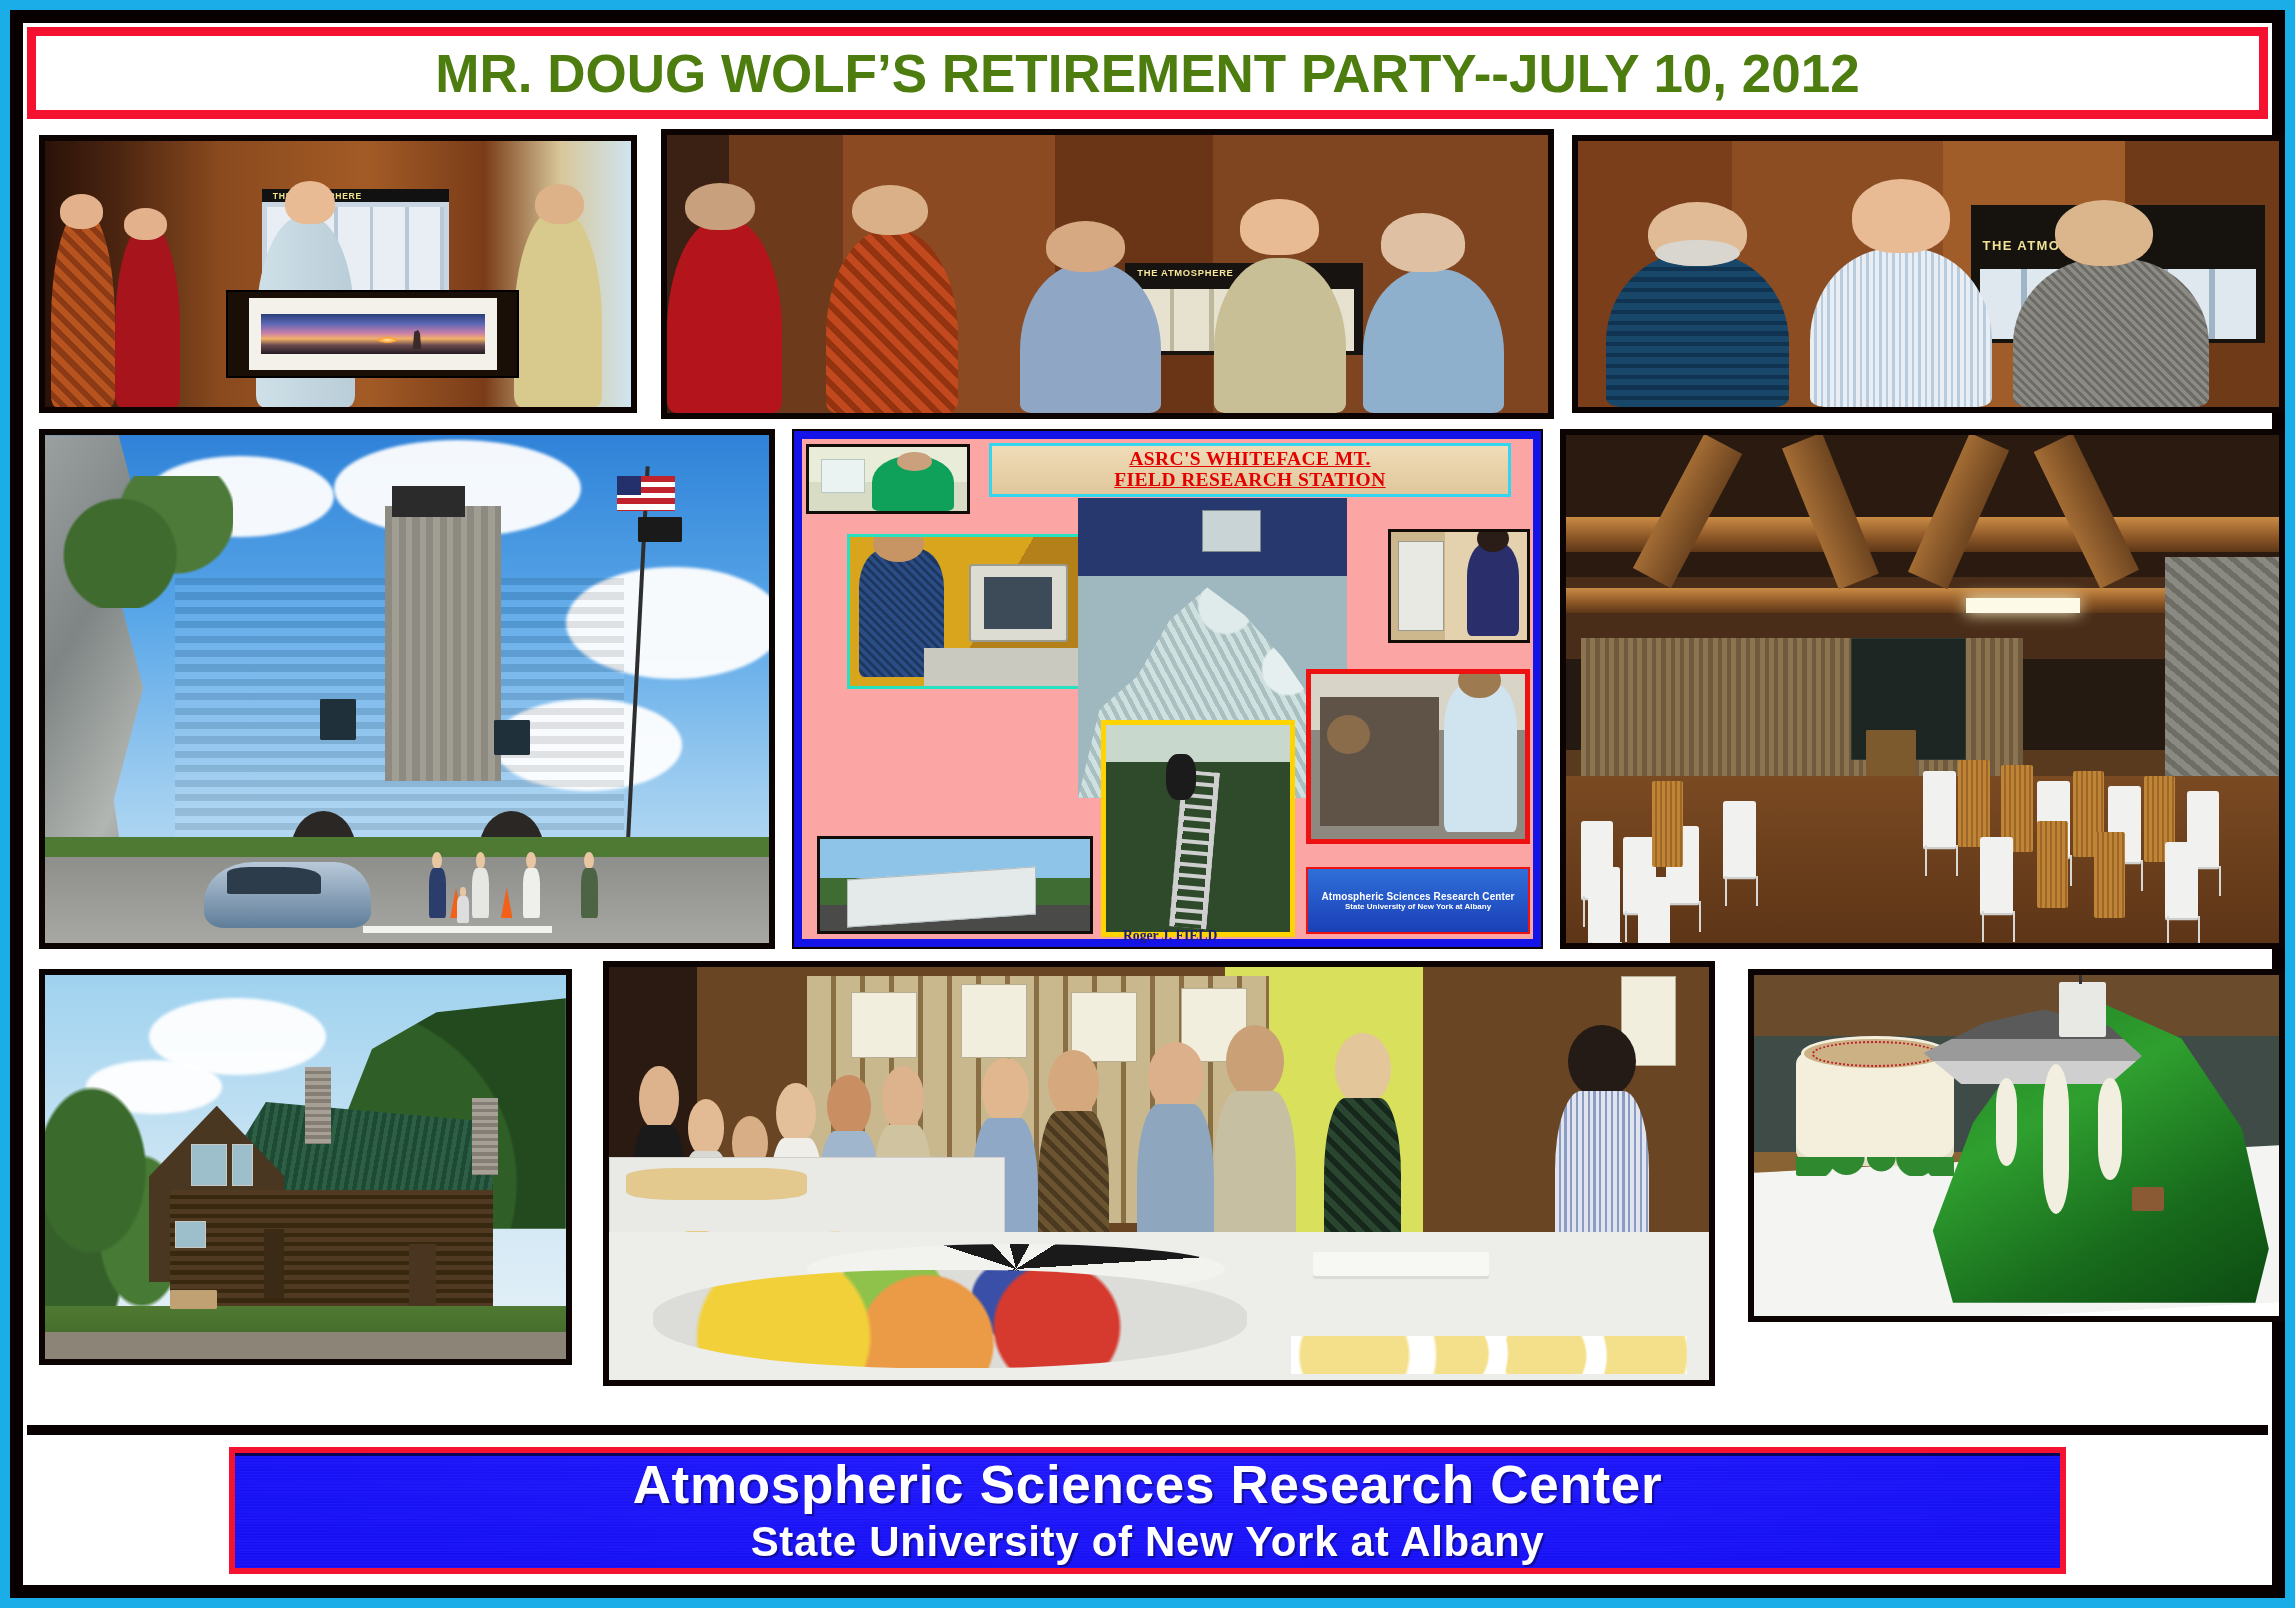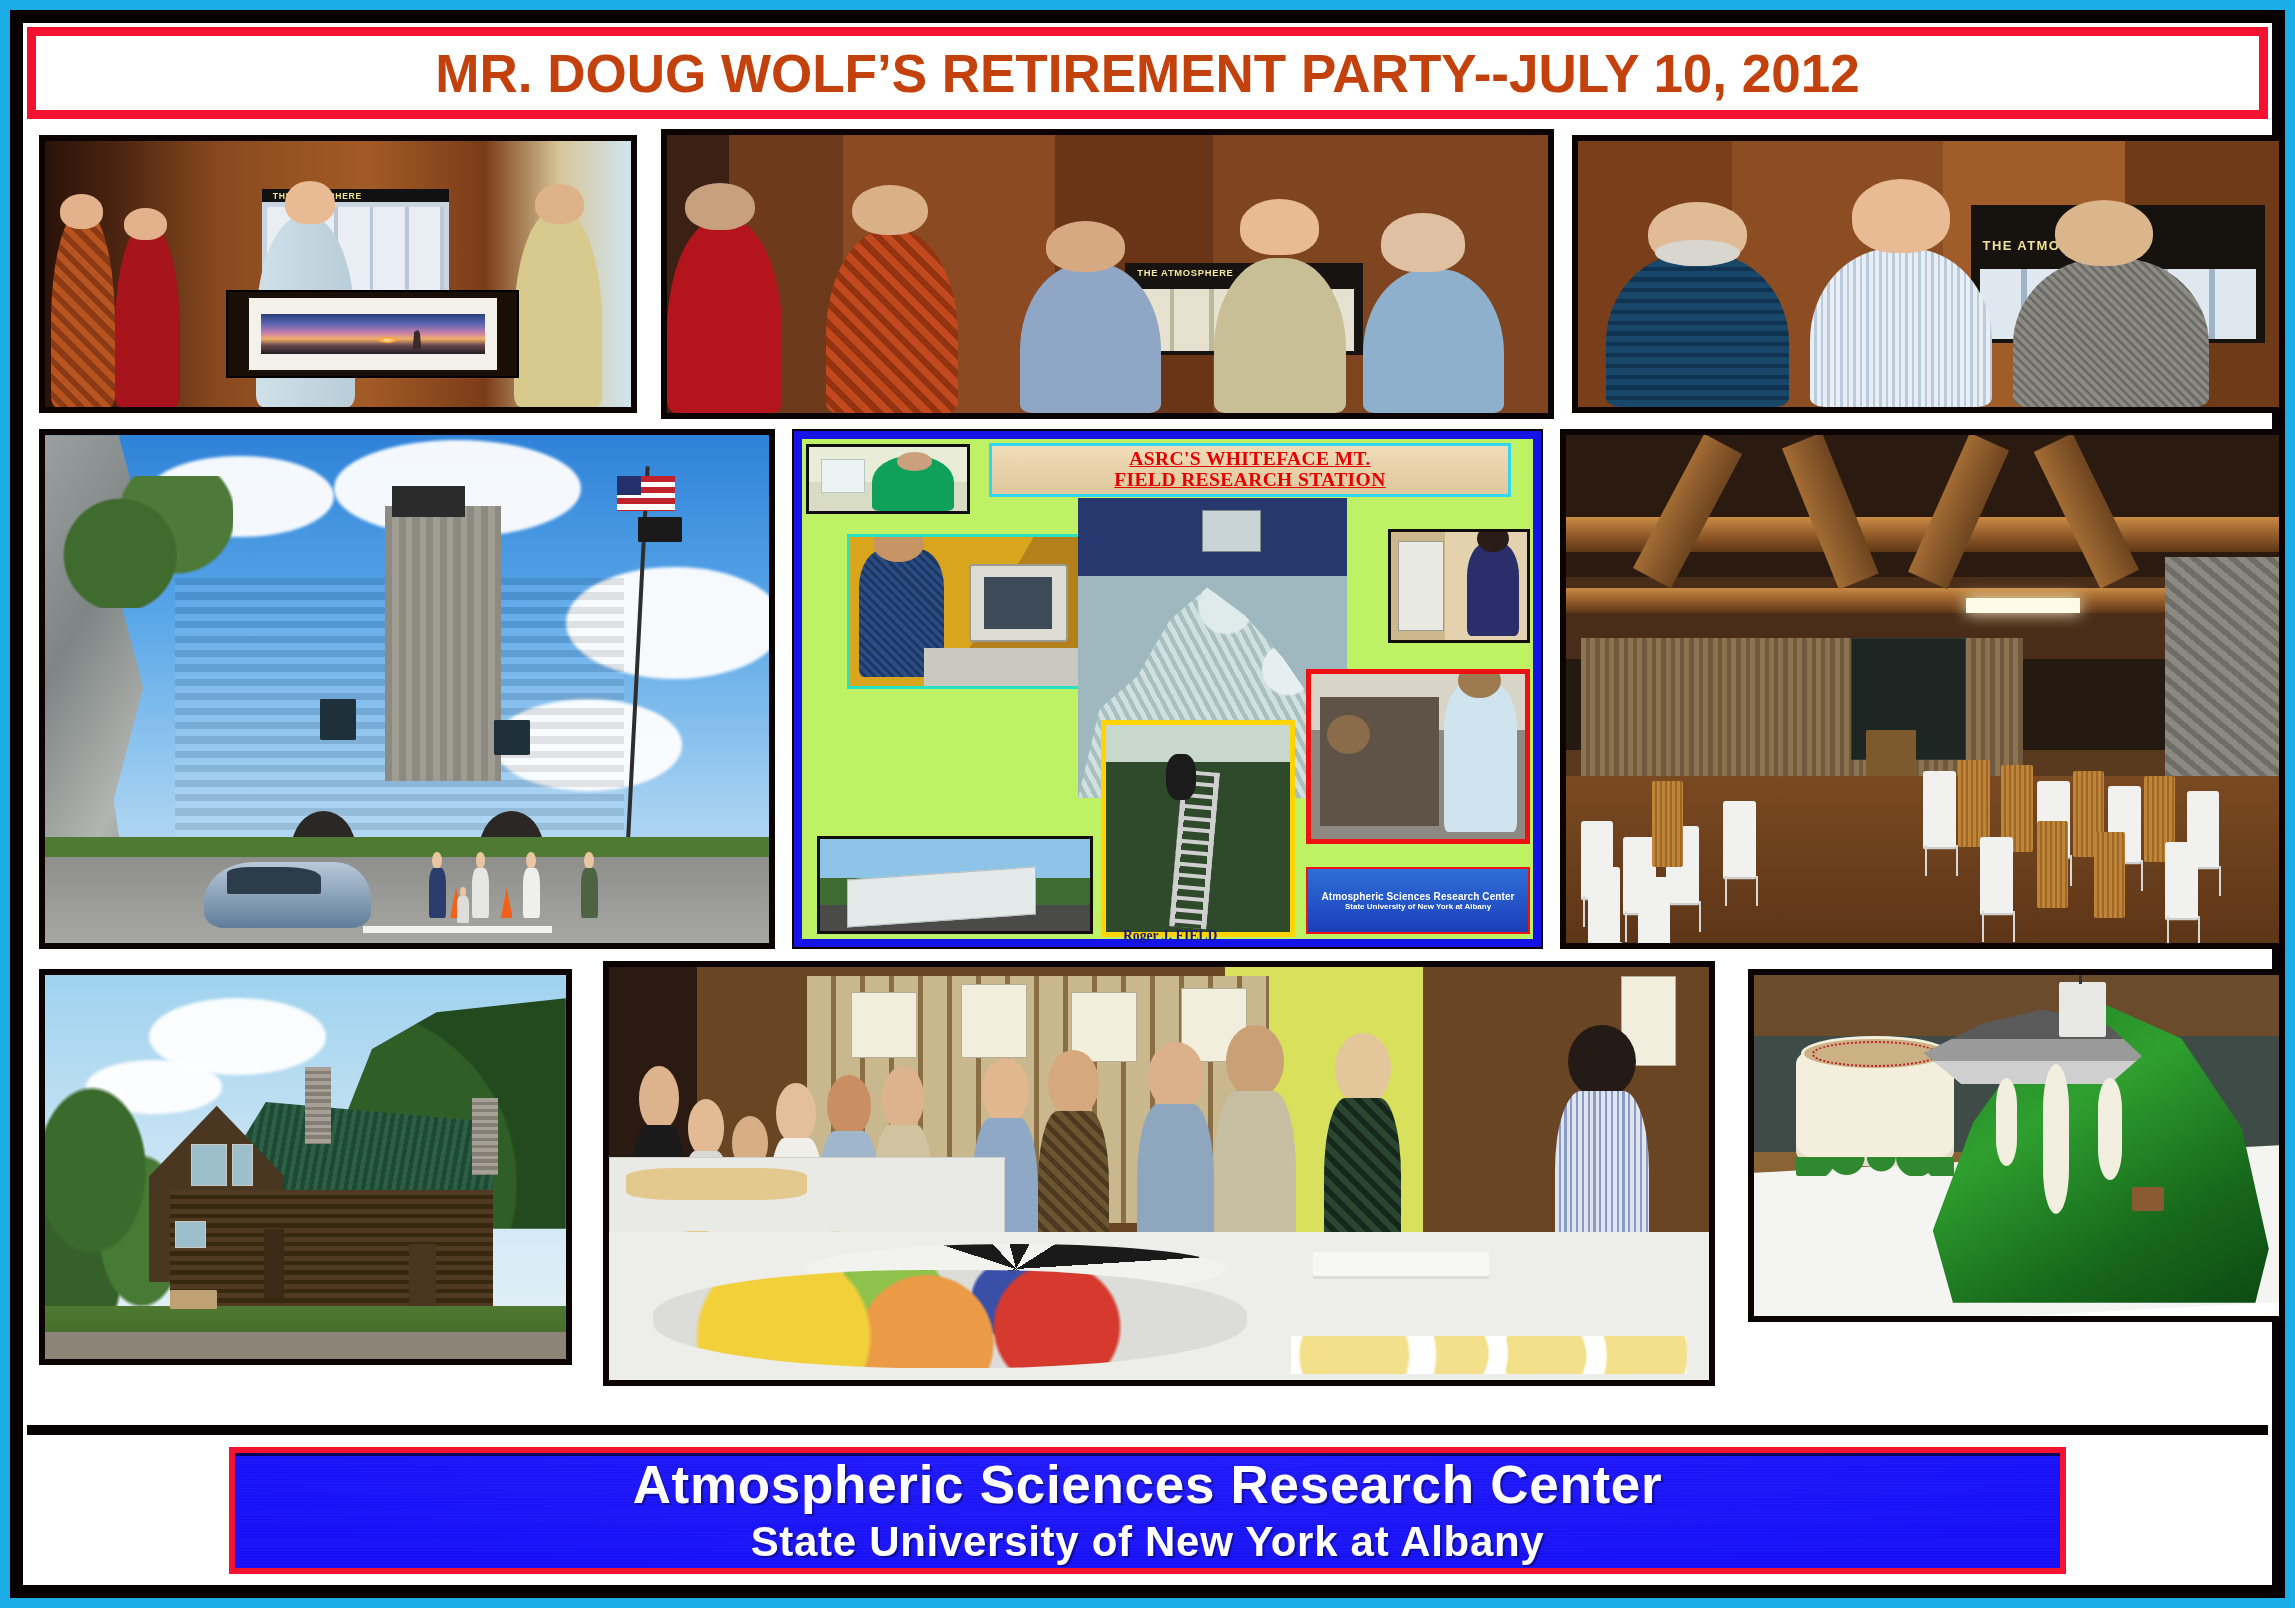--- a/index.html
+++ b/index.html
@@ -32,21 +32,21 @@
   
   .title-wrap {
     margin: 4.3px 4.3px 0 4.3px;
     border: 9.4px solid #F41230;       
     background: #ffffff;
     height: 92px;
     display: flex; align-items: center; justify-content: center;
     flex: 0 0 auto;
   }
   .title-text {
-    color: #c2410c;
+    color: #4d7c0f;
     font-weight: bold;
     font-size: 53px;
     letter-spacing: 0px;
     white-space: nowrap;
     line-height: 1;
     font-family: "Liberation Sans", sans-serif;
   }
 
   
   .photo-area {
@@ -161,21 +161,21 @@
   .p4-pole{position:absolute;right:18%;top:6%;width:3.6px;height:80%;background:#2e2e2e;transform:rotate(3deg);}
   .p4-flag{position:absolute;right:13%;top:8%;width:8%;height:7%;
      background:repeating-linear-gradient(180deg,#c0232c 0 16%,#fff 16% 32%);}
   .p4-flag::before{content:"";position:absolute;left:0;top:0;width:42%;height:54%;background:#23306b;}
   .p4-cone{position:absolute;bottom:5%;width:1.6%;height:6%;background:#f2601a;clip-path:polygon(50% 0,100% 100%,0 100%);}
   .p4-ped{position:absolute;bottom:5%;width:2.4%;height:13%;}
   .p4-ped i{position:absolute;left:22%;top:0;width:56%;height:26%;border-radius:50%;background:#e8c6a2;}
   .p4-ped b{position:absolute;left:0;top:24%;width:100%;height:76%;border-radius:30% 30% 10% 10%;}
 
   
-  .p5-bg{background:#bef264;}
+  .p5-bg{background:#fca5a5;}
   .p5-blue{position:absolute;inset:0;border:8px solid #1414e8;}
   .p5-ttl{position:absolute;left:26%;top:2.2%;width:70%;height:10.5%;
      background:linear-gradient(180deg,#f0dcb8,#e0c79c);border:3.6px solid #33d6ef;
      display:flex;flex-direction:column;align-items:center;justify-content:center;}
   .p5-ttl span{color:#e50000;font-family:"Liberation Serif",serif;font-weight:bold;
      font-size:19.5px;line-height:1.05;text-decoration:underline;letter-spacing:0.4px;white-space:nowrap;}
   .pane{position:absolute;overflow:hidden;}
   .p5-a{left:1.5%;top:2.5%;width:22%;height:13.5%;border:3.6px solid #120d08;
      background:linear-gradient(180deg,#e9ecd8 0 55%,#d8dcc4 55% 100%);}
   .p5-a .coat{position:absolute;right:8%;bottom:0;width:52%;height:86%;background:#0fa05a;border-radius:46% 46% 10% 10%/48% 48% 8% 8%;}

